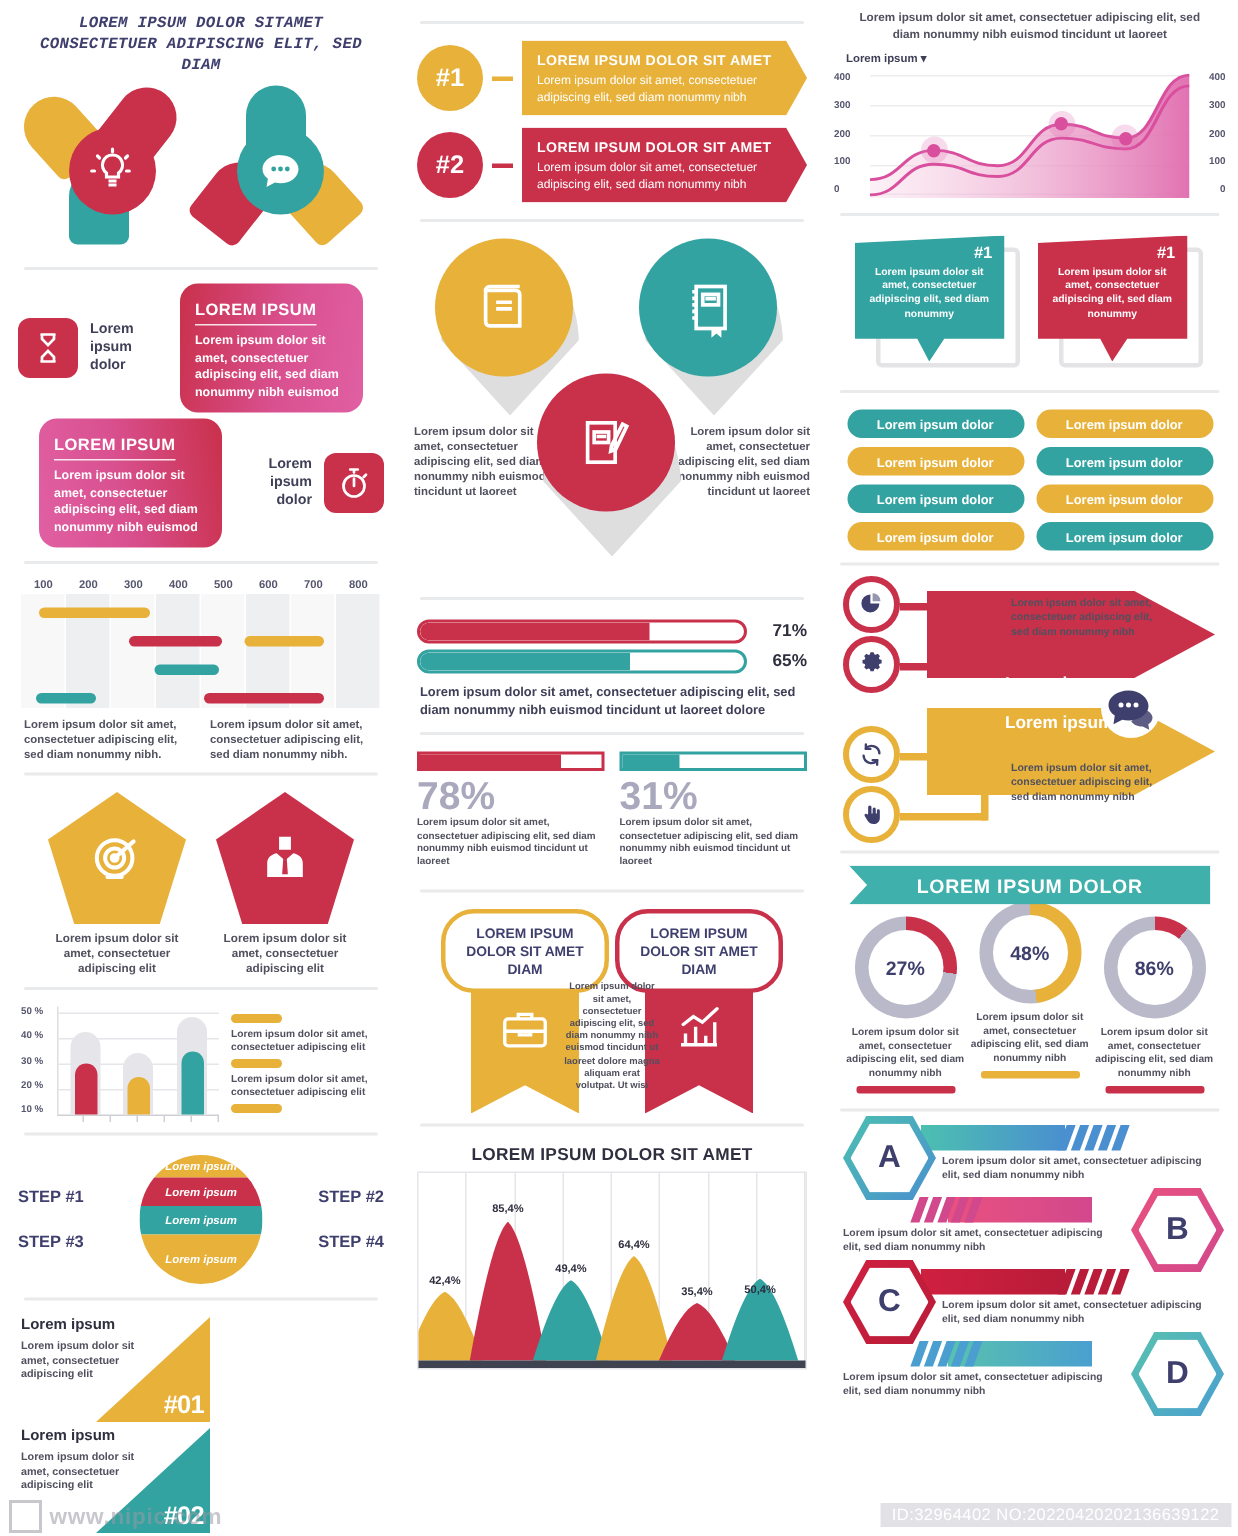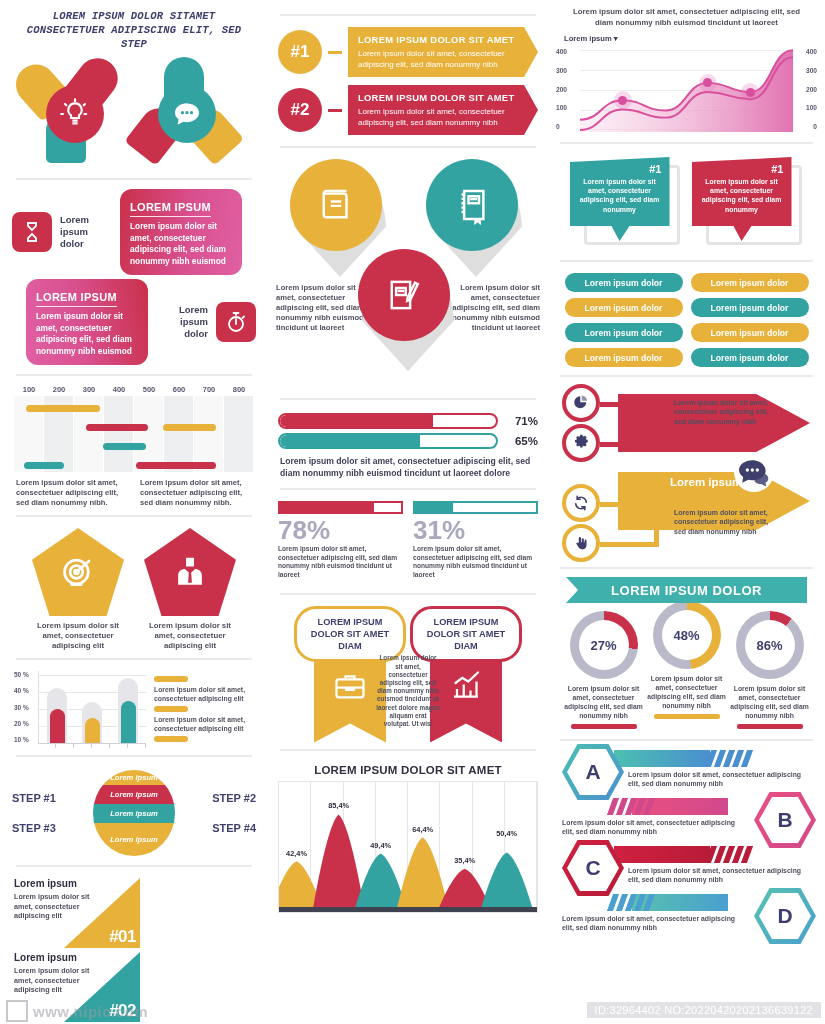--- a/index.html
+++ b/index.html
@@ -241,21 +241,21 @@
 </style>
 </head>
 <body>
 
 <div class="page">
 
   <div class="col col-l">
 
     <div class="hdr">
       <div class="l1">LOREM IPSUM DOLOR SITAMET</div>
-      <div class="l2">CONSECTETUER ADIPISCING ELIT, SED STEP</div>
+      <div class="l2">CONSECTETUER ADIPISCING ELIT, SED DIAM</div>
     </div>
 
     <div class="triblob">
       <div class="blobwrap">
         <div class="lobe bg-yellow" style="left:0;top:6px;transform:rotate(-42deg);"></div>
         <div class="lobe bg-red" style="left:54px;top:0;transform:rotate(38deg);"></div>
         <div class="lobe bg-teal" style="left:26px;top:54px;"></div>
         <div class="blobcore bg-red">
           <svg viewBox="0 0 24 24" fill="none" stroke="#fff" stroke-width="1.6">
             <path d="M12 4a5 5 0 0 0-3 9v2h6v-2a5 5 0 0 0-3-9z"></path>
@@ -615,21 +615,21 @@
             <path d="M164 127 Q179.08 91.95400000000001 190 88.06 Q200.92 91.95400000000001 216 127 Z" fill="#c9304a"></path>
             <path d="M207 127 Q222.08 77.104 233 71.56 Q243.92 77.104 259 127 Z" fill="#33a3a1"></path>
           </svg>
         <div class="mbase"></div>
         <div id="mtn-labels">
             <div class="mlabel" style="left: 6.81818%; top: 66.36px; transform: translateX(-50%);">42,4%</div>
             <div class="mlabel" style="left: 23.1061%; top: 19.06px; transform: translateX(-50%);">85,4%</div>
             <div class="mlabel" style="left: 39.3939%; top: 58.66px; transform: translateX(-50%);">49,4%</div>
             <div class="mlabel" style="left: 55.6818%; top: 42.16px; transform: translateX(-50%);">64,4%</div>
             <div class="mlabel" style="left: 71.9697%; top: 74.06px; transform: translateX(-50%);">35,4%</div>
-            <div class="mlabel" style="left: 88.2576%; top: 47px; transform: translateX(-50%);">50,4%</div>
+            <div class="mlabel" style="left: 88.2576%; top: 73px; transform: translateX(-50%);">50,4%</div>
           </div>
       </div>
     </div>
   </div>
 
   <div class="col col-c">
 
     <div>
       <div class="rc-cap">Lorem ipsum dolor sit amet, consectetuer adipiscing elit, sed diam nonummy nibh euismod tincidunt ut laoreet</div>
       <div class="rc-legend">

